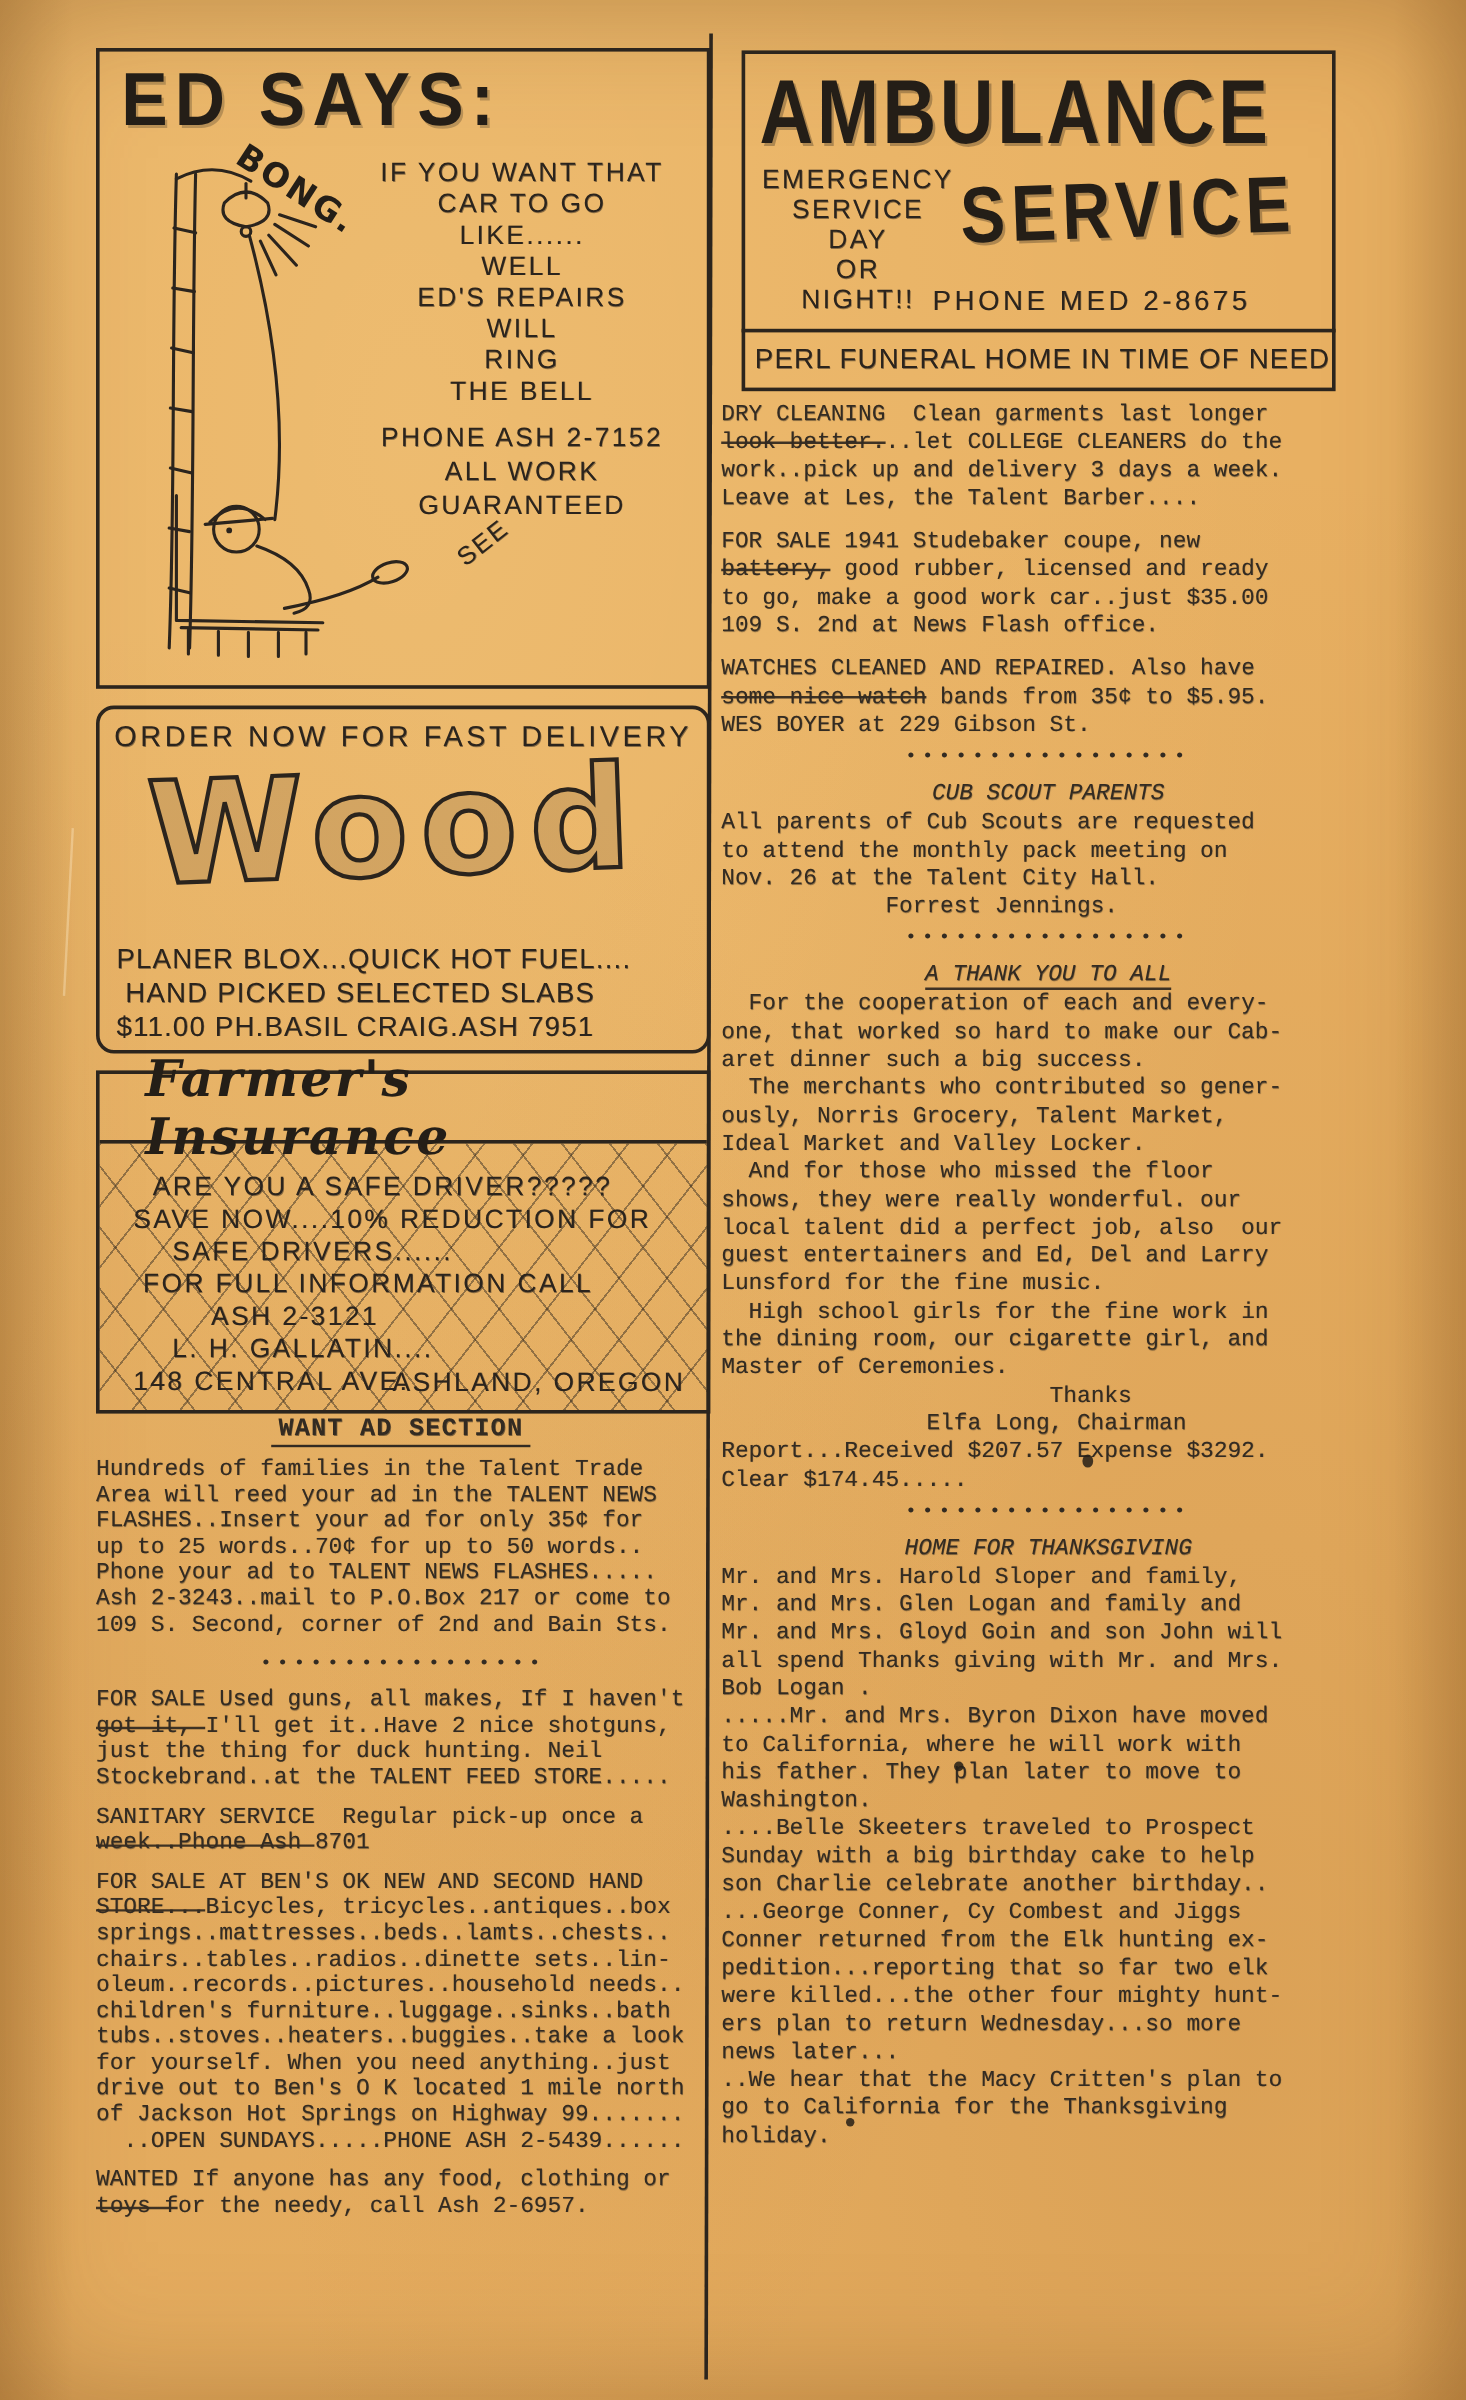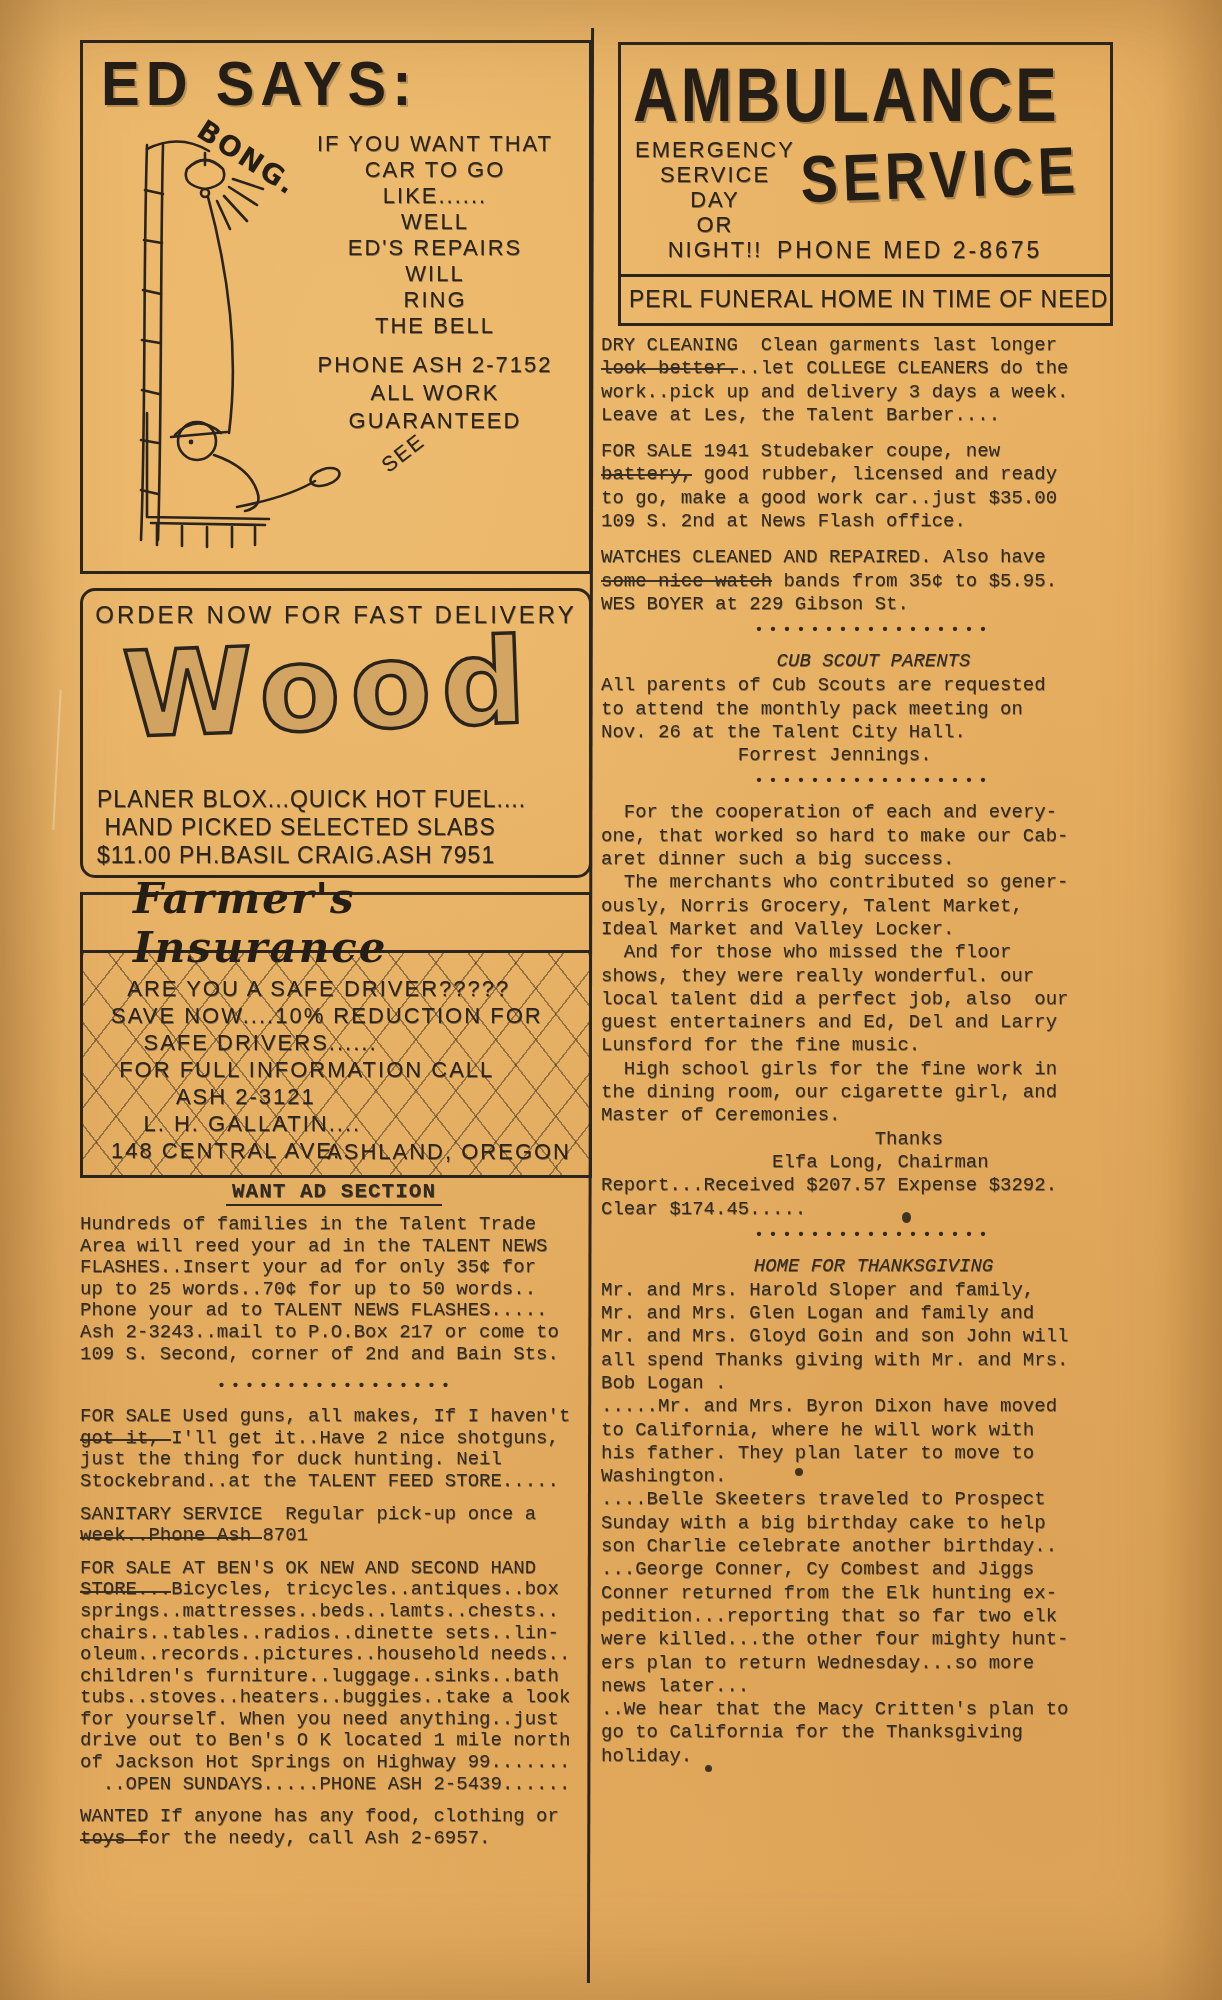--- a/index.html
+++ b/index.html
@@ -55,21 +55,21 @@
     font-family:"DejaVu Sans", sans-serif;font-weight:bold;font-size:118px;line-height:1;
     color:rgba(43,36,29,0.12);
     -webkit-text-stroke:3.5px #2b241d;
     letter-spacing:10px;transform:rotate(-2deg);
   }
   #wood-detail{font-size:23px;line-height:28px;letter-spacing:1px;}
   
   #farmers-header{
     height:55px;border-bottom:3px solid #2c251d;display:flex;align-items:center;
     font-family:"DejaVu Serif", serif;font-style:italic;font-weight:700;
-    font-size:42px;padding-left:50px;color:#241e17;letter-spacing:2px;
+    font-size:42px;padding-left:38px;color:#241e17;letter-spacing:2px;
   }
   #farmers-body{
     position:absolute;left:0;right:0;top:58px;bottom:0;
     background-image:
       repeating-linear-gradient(52deg, rgba(43,36,29,0) 0 30px, rgba(43,36,29,0.45) 30px 31.5px),
       repeating-linear-gradient(-52deg, rgba(43,36,29,0) 0 30px, rgba(43,36,29,0.45) 30px 31.5px);
   }
   #farmers-lines{font-size:22px;line-height:27px;margin:22px 0 0 28px;}
   #farmers-city{position:absolute;right:18px;bottom:10px;font-size:22px;}
   
@@ -221,20 +221,23 @@
 WES BOYER at 229 Gibson St.</span></p>
     <div class="dots">•••••••••••••••••</div>
     <div class="center-head">
       <span class="typed-head">CUB SCOUT PARENTS</span>
     </div>
     <p class="typed" style="margin-bottom:4px;">All parents of Cub Scouts are requested
 to attend the monthly pack meeting on
 Nov. 26 at the Talent City Hall.
             Forrest Jennings.</p>
     <div class="dots">•••••••••••••••••</div>
+    <div class="center-head">
+      <span class="typed-head underlined">A THANK YOU TO ALL</span>
+    </div>
     <p class="typed" style="margin-bottom:4px;">  For the cooperation of each and every-
 one, that worked so hard to make our Cab-
 aret dinner such a big success.
   The merchants who contributed so gener-
 ously, Norris Grocery, Talent Market,
 Ideal Market and Valley Locker.
   And for those who missed the floor
 shows, they were really wonderful. our
 local talent did a perfect job, also  our
 guest entertainers and Ed, Del and Larry

